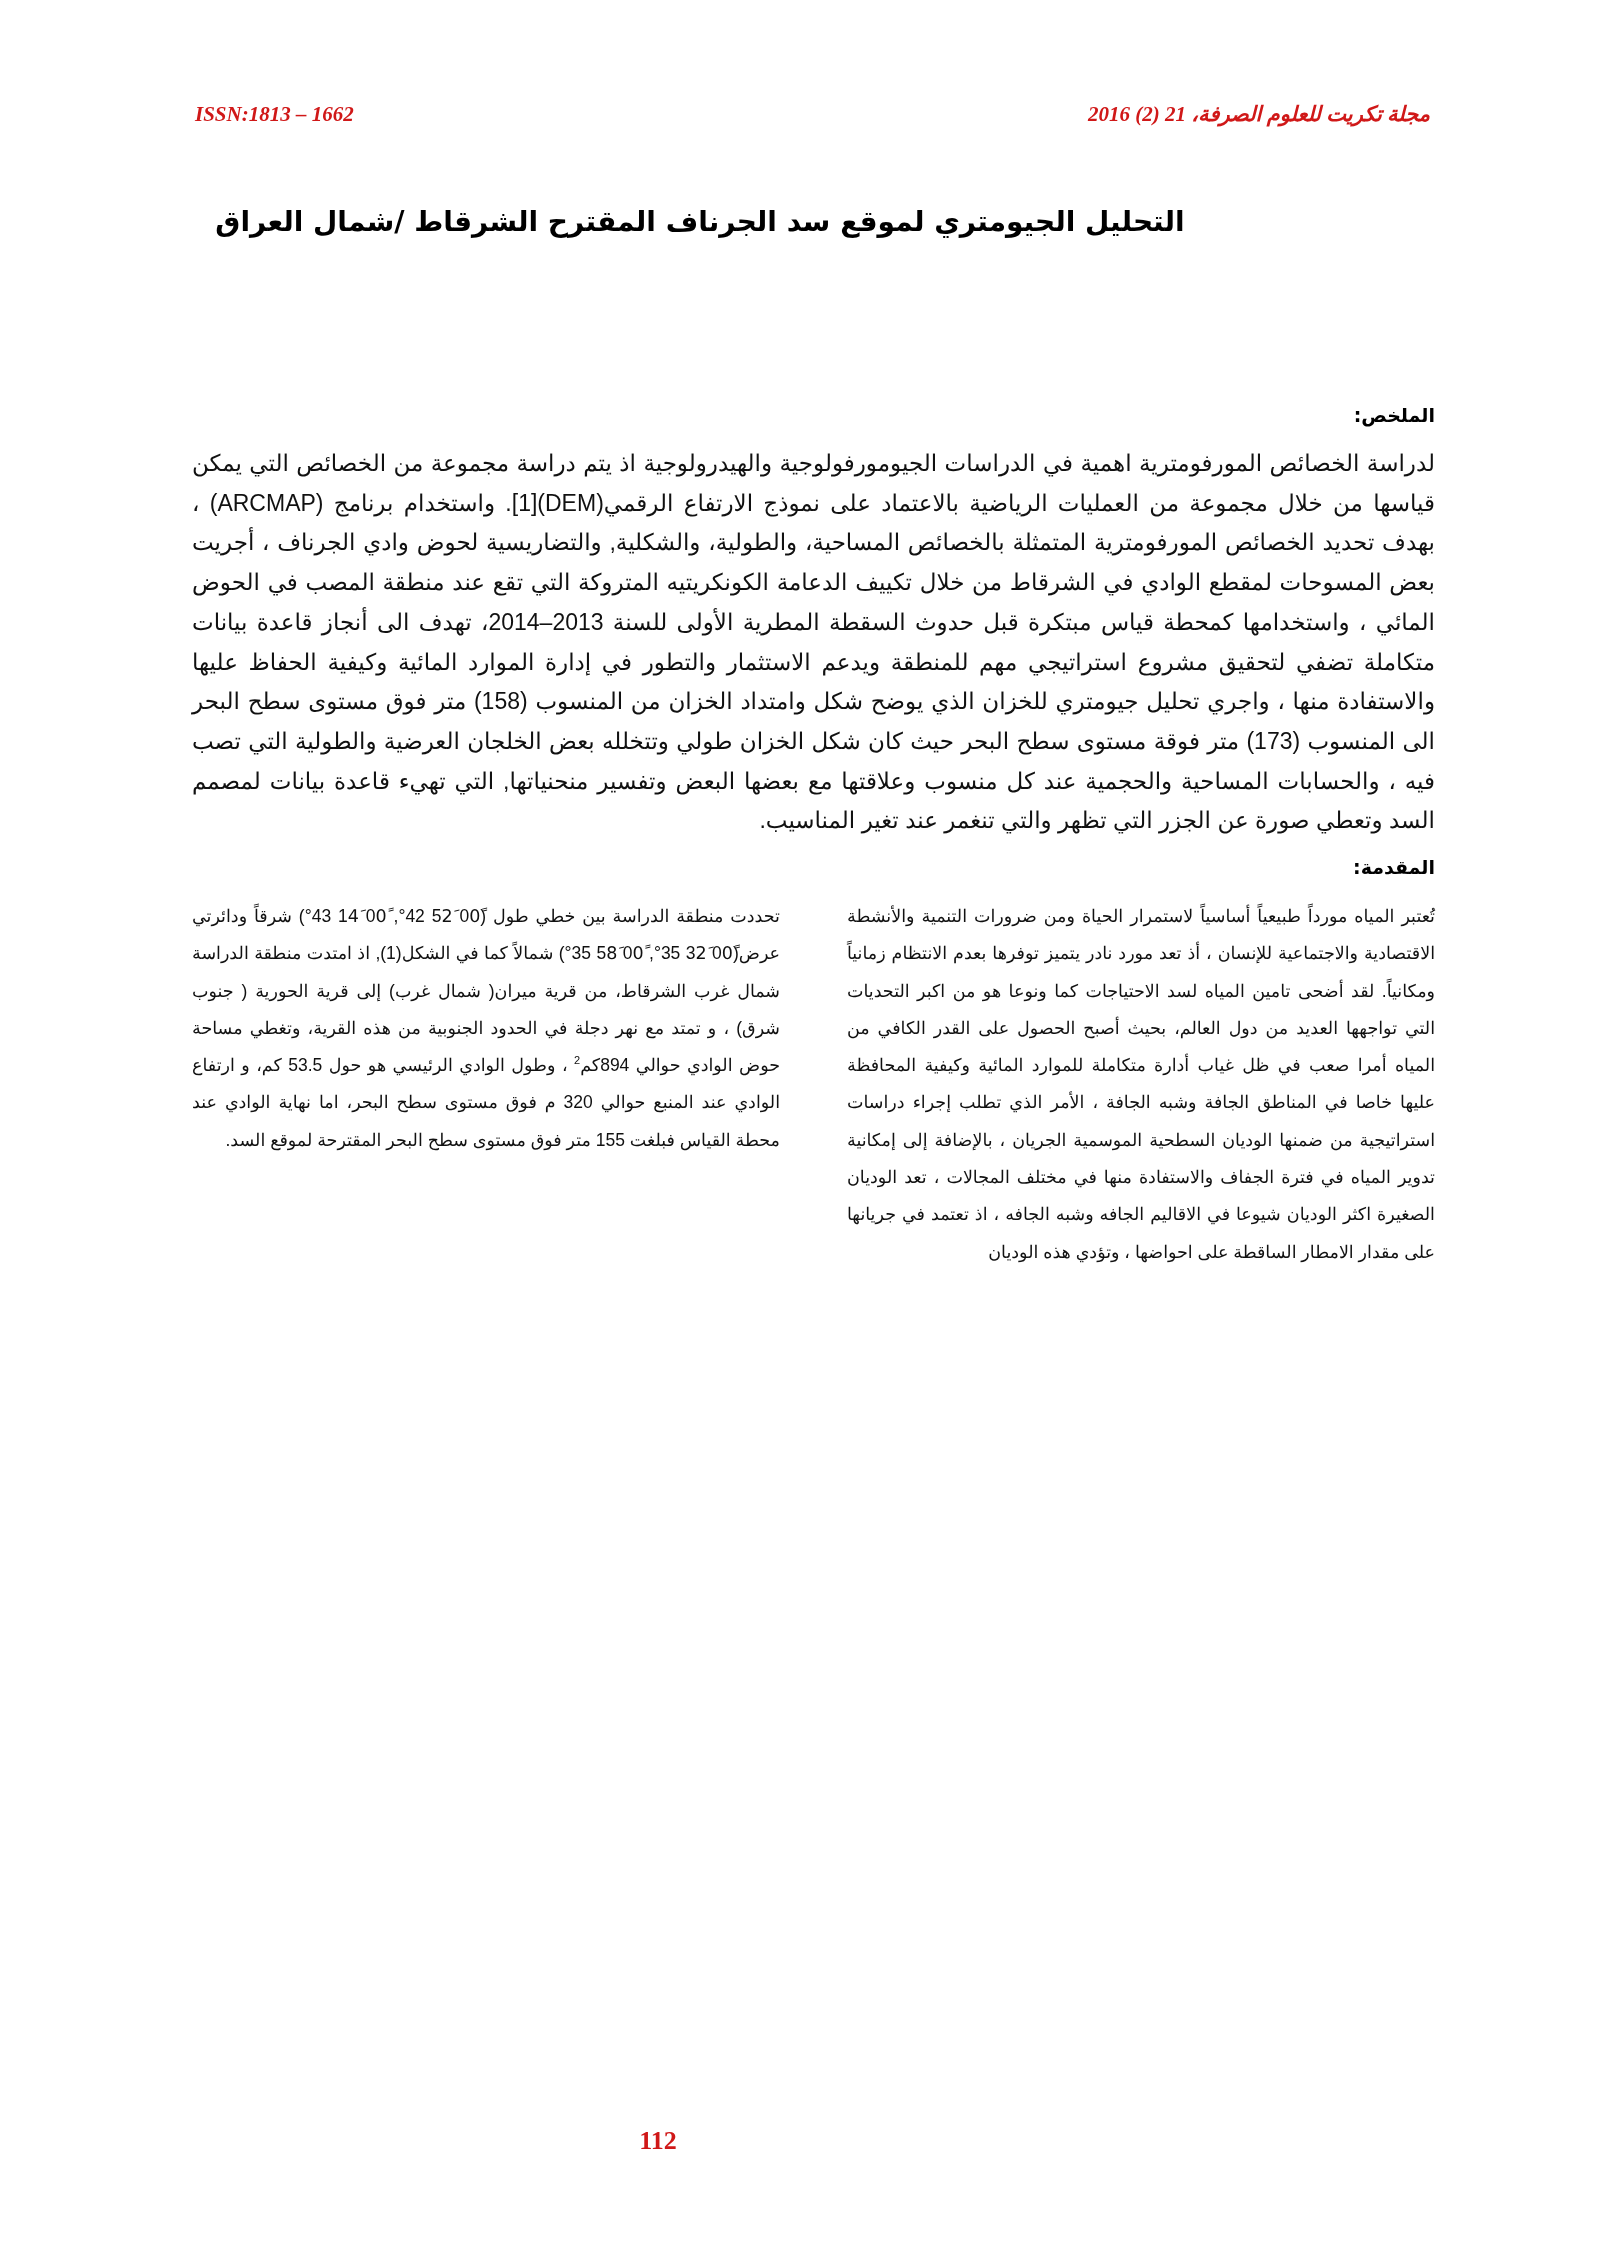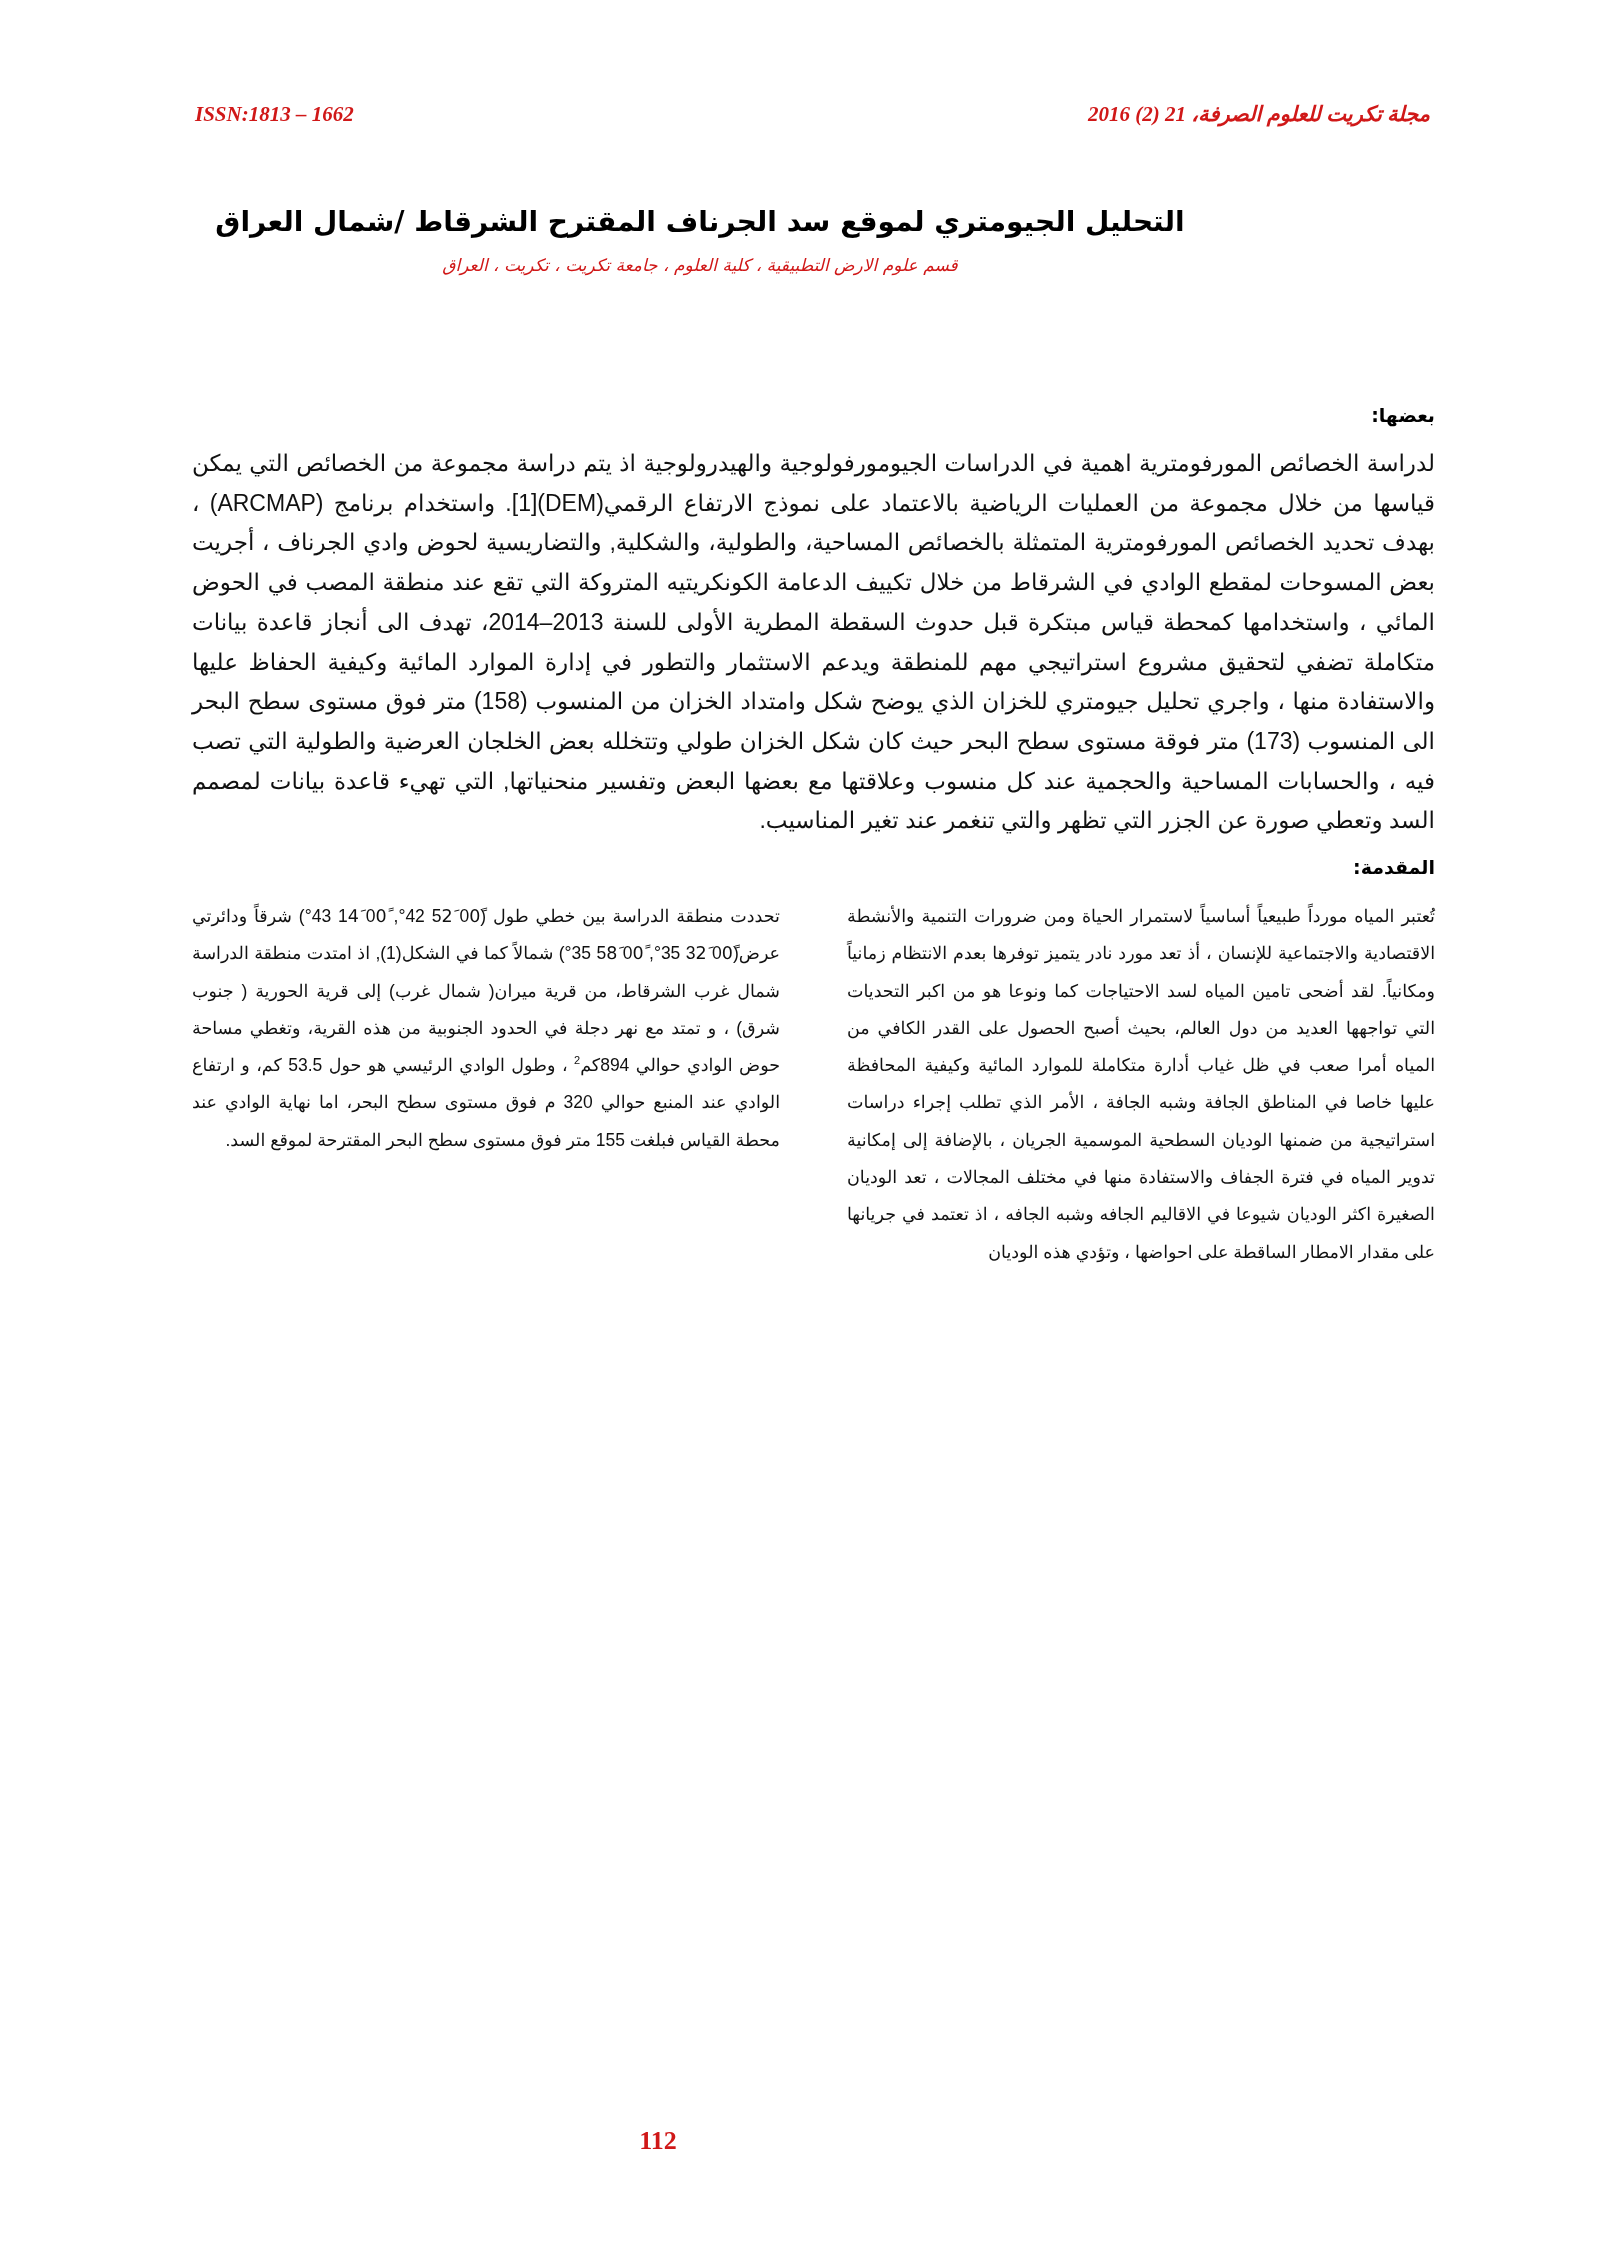--- a/index.html
+++ b/index.html
@@ -59,24 +59,23 @@
 </head>
 <body>
 
 <div class="header">
   <span class="journal">مجلة تكريت للعلوم الصرفة، 21 (2) 2016</span>
   <span class="issn">ISSN:1813 – 1662</span>
 </div>
 
 <div class="title-block">
   <h1 class="title">التحليل الجيومتري لموقع سد الجرناف المقترح الشرقاط /شمال العراق</h1>
-  <div class="affiliation">قسم علوم الارض التطبيقية ، كلية العلوم ، جامعة تكريت ، تكريت ، العراق</div>
 </div>
 
-<div class="section-heading" style="top:400px;">بعضها:</div>
+<div class="section-heading" style="top:400px;">الملخص:</div>
 <div class="abstract">لدراسة الخصائص المورفومترية اهمية في الدراسات الجيومورفولوجية والهيدرولوجية اذ يتم دراسة مجموعة من الخصائص التي يمكن قياسها من خلال مجموعة من العمليات الرياضية بالاعتماد على نموذج الارتفاع الرقمي(DEM)[1]. واستخدام برنامج (ARCMAP) ، بهدف تحديد الخصائص المورفومترية المتمثلة بالخصائص المساحية، والطولية، والشكلية, والتضاريسية لحوض وادي الجرناف ، أجريت بعض المسوحات لمقطع الوادي في الشرقاط من خلال تكييف الدعامة الكونكريتيه المتروكة التي تقع عند منطقة المصب في الحوض المائي ، واستخدامها كمحطة قياس مبتكرة قبل حدوث السقطة المطرية الأولى للسنة 2013–2014، تهدف الى أنجاز قاعدة بيانات متكاملة تضفي لتحقيق مشروع استراتيجي مهم للمنطقة ويدعم الاستثمار والتطور في إدارة الموارد المائية وكيفية الحفاظ عليها والاستفادة منها ، واجري تحليل جيومتري للخزان الذي يوضح شكل وامتداد الخزان من المنسوب (158) متر فوق مستوى سطح البحر الى المنسوب (173) متر فوقة مستوى سطح البحر حيث كان شكل الخزان طولي وتتخلله بعض الخلجان العرضية والطولية التي تصب فيه ، والحسابات المساحية والحجمية عند كل منسوب وعلاقتها مع بعضها البعض وتفسير منحنياتها, التي تهيء قاعدة بيانات لمصمم السد وتعطي صورة عن الجزر التي تظهر والتي تنغمر عند تغير المناسيب.</div>
 
 <div class="section-heading" style="top:852px;">المقدمة:</div>
 
 <div class="col right">
   <p>تُعتبر المياه مورداً طبيعياً أساسياً لاستمرار الحياة ومن ضرورات التنمية والأنشطة الاقتصادية والاجتماعية للإنسان ، أذ تعد مورد نادر يتميز توفرها بعدم الانتظام زمانياً ومكانياً. لقد أضحى تامين المياه لسد الاحتياجات كما ونوعا هو من اكبر التحديات التي تواجهها العديد من دول العالم، بحيث أصبح الحصول على القدر الكافي من المياه أمرا صعب في ظل غياب أدارة متكاملة للموارد المائية وكيفية المحافظة عليها خاصا في المناطق الجافة وشبه الجافة ، الأمر الذي تطلب إجراء دراسات استراتيجية من ضمنها الوديان السطحية الموسمية الجريان ، بالإضافة إلى إمكانية تدوير المياه في فترة الجفاف والاستفادة منها في مختلف المجالات ، تعد الوديان الصغيرة اكثر الوديان شيوعا في الاقاليم الجافه وشبه الجافه ، اذ تعتمد في جريانها على مقدار الامطار الساقطة على احواضها ، وتؤدي هذه الوديان</p>
 </div>
 
 <div class="col left">
   <p><span>تحددت منطقة الدراسة بين خطي طول (00ً 52َ 42°, 00ً 14َ 43°) شرقاً ودائرتي عرض(00ً 32َ 35°, 00ً 58َ 35°) شمالاً كما في الشكل(1), اذ امتدت منطقة الدراسة شمال غرب الشرقاط، من قرية ميران( شمال غرب) إلى قرية الحورية ( جنوب شرق) ، و تمتد مع نهر دجلة في الحدود الجنوبية من هذه القرية، وتغطي مساحة حوض الوادي حوالي 894كم</span><sup>2</sup><span> ، وطول الوادي الرئيسي هو حول 53.5 كم، و ارتفاع الوادي عند المنبع حوالي 320 م فوق مستوى سطح البحر، اما نهاية الوادي عند محطة القياس فبلغت 155 متر فوق مستوى سطح البحر المقترحة لموقع السد.</span></p>

